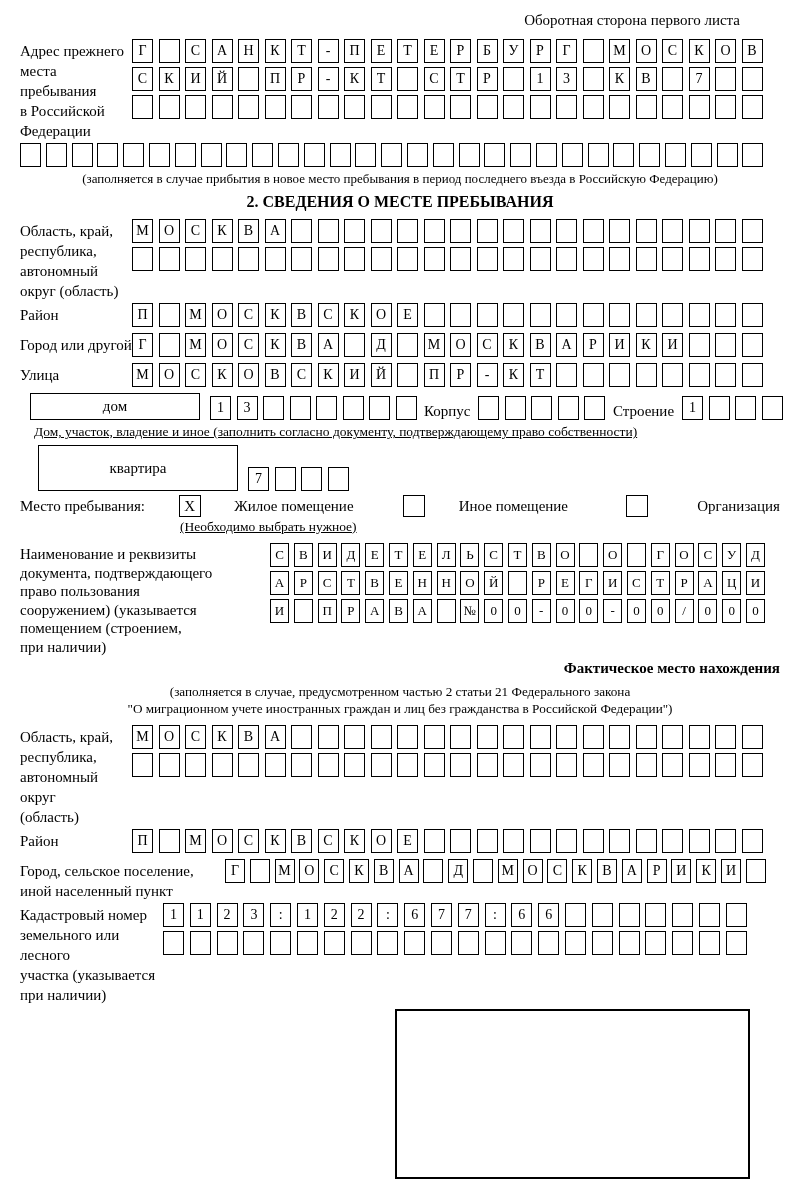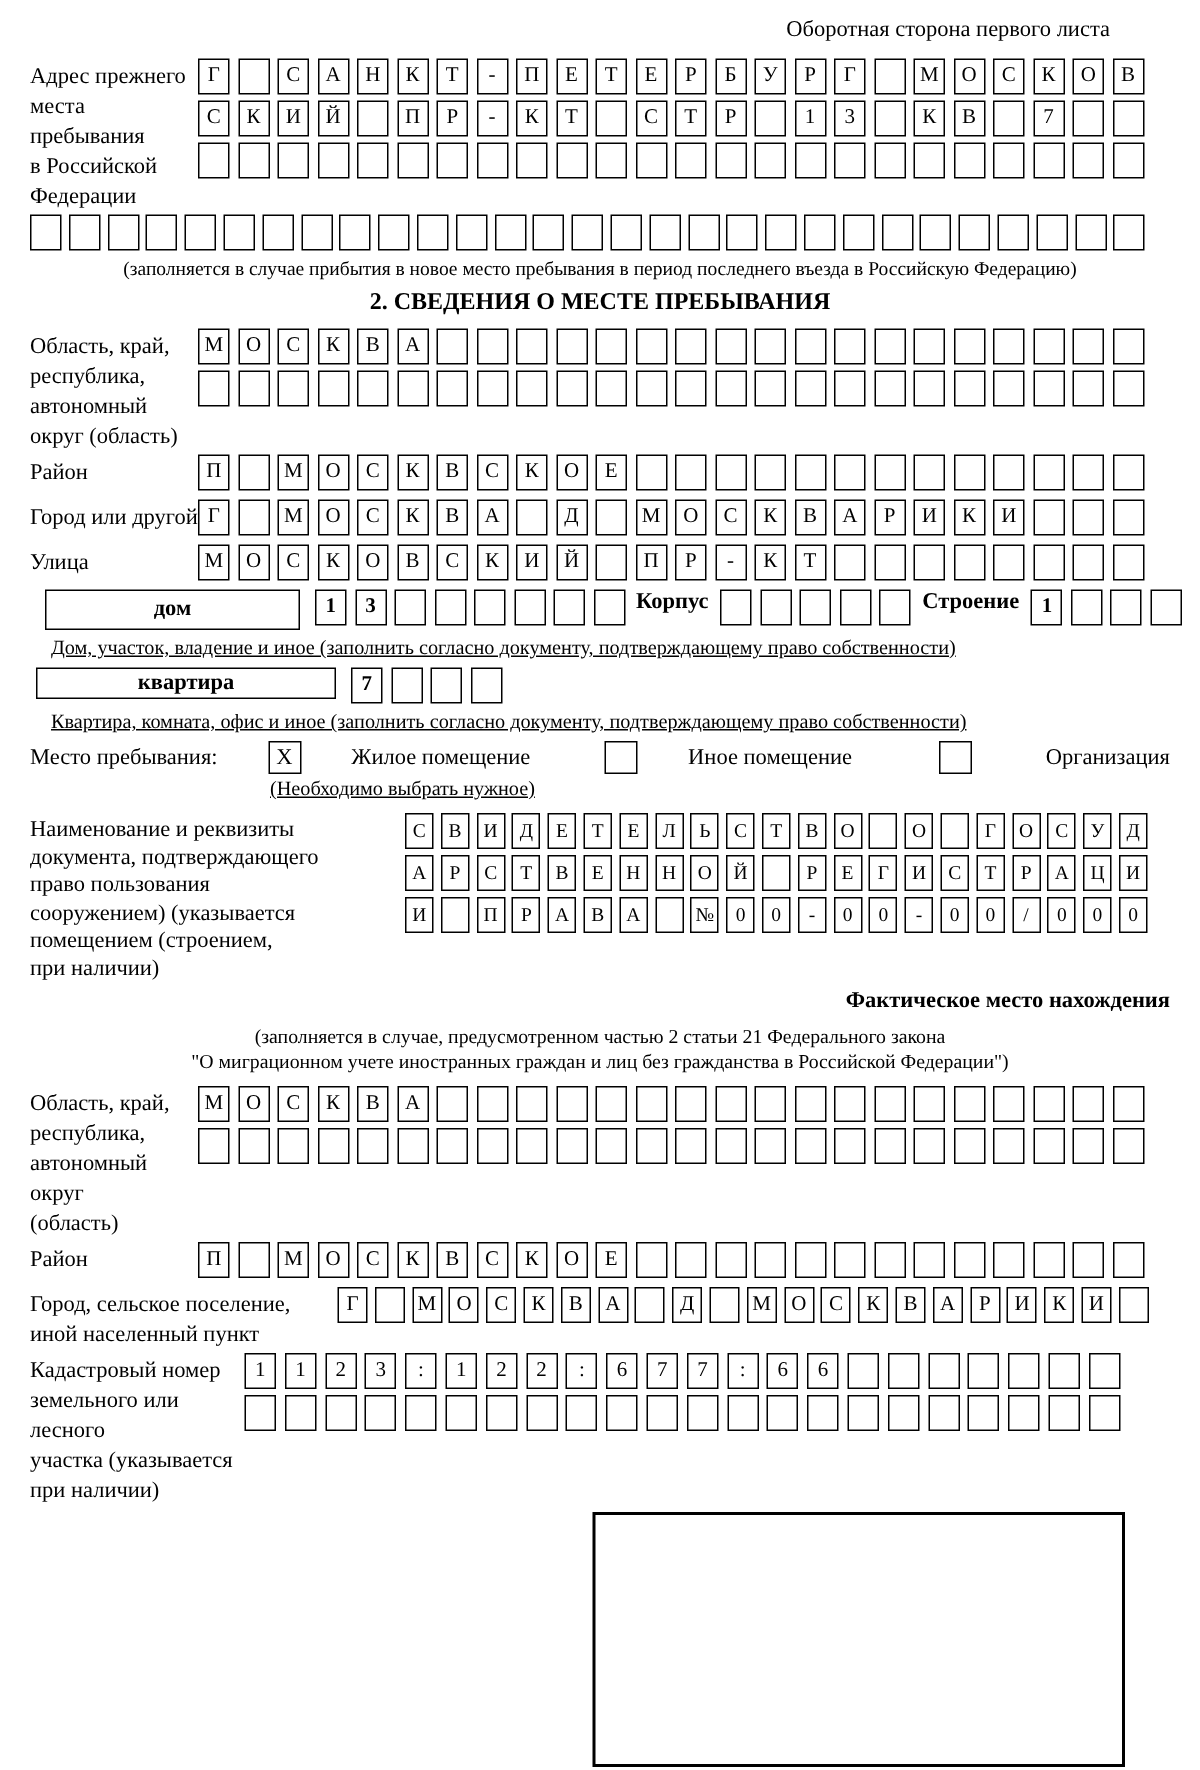--- a/index.html
+++ b/index.html
@@ -16,21 +16,21 @@
   .cr29 .cell{margin-right:4.8px;}
   .cr21 .cell{width:19px;margin-right:4.8px;font-size:13px;}
   .cr22 .cell{width:20px;margin-right:4.8px;}
   .crcad .cell{margin-right:5.8px;}
   .caption{font-size:13px;text-align:center;margin:0 0 6px 0;}
   .caption-left{font-size:13.5px;text-align:left;margin:0 0 5px 14px;text-decoration:underline;}
   .sec-title{font-size:16px;font-weight:bold;text-align:center;margin:2px 0 8px 0;}
   .sub-title{font-size:15px;font-weight:bold;text-align:right;margin:4px 0 6px 0;}
   .cap-lines div{font-size:13.2px;text-align:center;line-height:17px;}
   .cap-lines{margin-bottom:8px;}
-  .house-row{display:flex;align-items:flex-start;margin-bottom:4px;font-weight:bold;}
+  .house-row{display:flex;align-items:flex-end;margin-bottom:4px;}
   .box-label{border:1.8px solid #000;height:27px;display:flex;align-items:center;justify-content:center;
     font-size:15px;box-sizing:border-box;flex:0 0 auto;background:#fff;}
   .inline-lbl{font-size:15px;margin:0 8px 0 2px;flex:0 0 auto;}
   .chk-row{display:flex;align-items:center;font-size:15px;margin:4px 0 2px 0;justify-content:space-between;}
   .chk{width:22px;height:22px;border:1.7px solid #000;display:flex;align-items:center;justify-content:center;
     font-size:15px;margin:0 10px;box-sizing:border-box;flex:0 0 auto;background:#fff;}
   .chk-note{font-size:13.5px;margin:0 0 8px 160px;text-decoration:underline;}
   .stamp-wrap{margin-left:375px;width:385px;margin-top:4px;}
   .stamp-box{width:355px;height:170px;border:2px solid #000;box-sizing:border-box;background:#fff;}
 </style>
@@ -352,29 +352,28 @@
       <div class="cr" style="margin-bottom:0">
           <span class="cell">1</span>
           <span class="cell">&nbsp;</span>
           <span class="cell">&nbsp;</span>
           <span class="cell">&nbsp;</span>
         </div>
     </div>
     <div class="caption-left">Дом, участок, владение и иное (заполнить согласно документу, подтверждающему право собственности)</div>
 
     <div class="house-row">
-      <div class="box-label" style="width:200px;margin-left:4px;margin-right:10px;height:21px">квартира</div>
+      <div class="box-label" style="width:200px;margin-left:18px;margin-right:10px;height:46px">квартира</div>
       <div class="cr" style="margin-bottom:0">
           <span class="cell">7</span>
           <span class="cell">&nbsp;</span>
           <span class="cell">&nbsp;</span>
           <span class="cell">&nbsp;</span>
         </div>
     </div>
-    <div class="caption-left">Квартира, комната, офис и иное (заполнить согласно документу, подтверждающему право собственности)</div>
 
     <div class="chk-row">
       <span>Место пребывания:</span>
       <span class="chk">X</span>
       <span style="margin-right:16px">Жилое помещение</span>
       <span class="chk"></span>
       <span style="margin-right:24px">Иное помещение</span>
       <span class="chk" style="margin-right:26px"></span>
       <span>Организация</span>
     </div>

